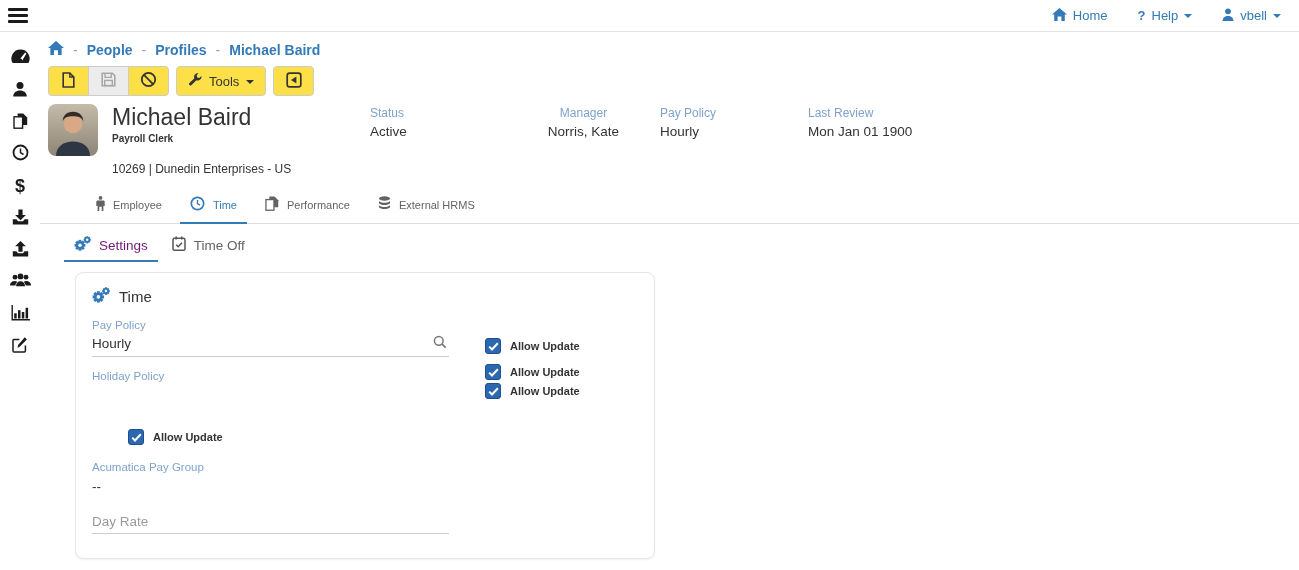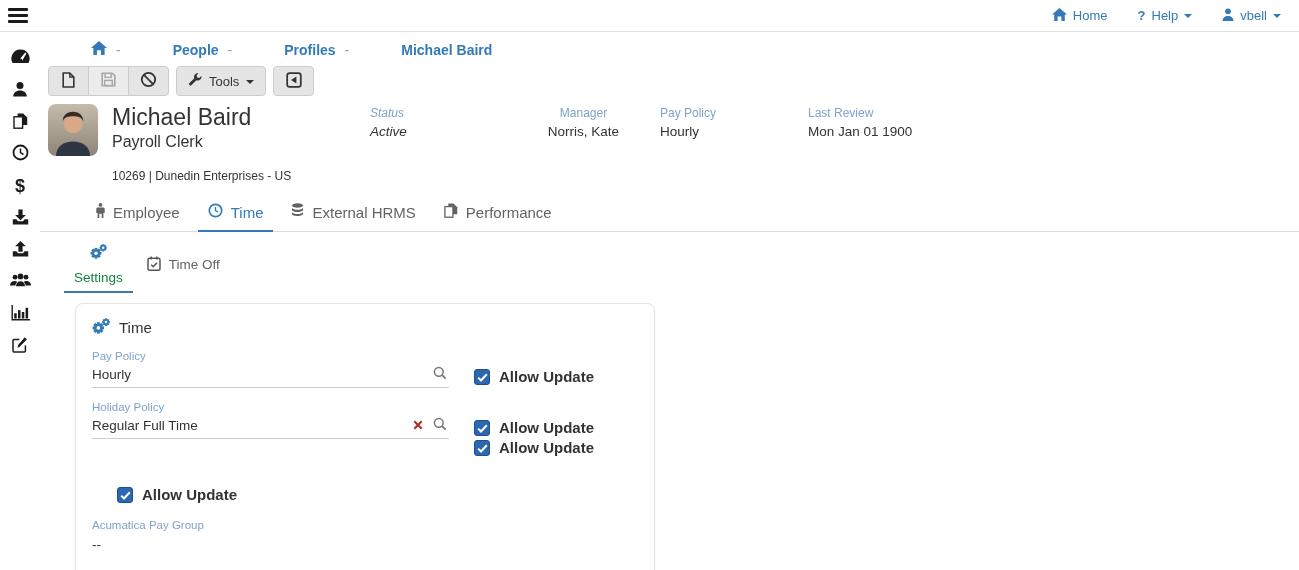--- a/index.html
+++ b/index.html
@@ -23,78 +23,78 @@
   .app { display:flex; height:538px; }
   .sidebar { width:40px; padding-top:10px; display:flex; flex-direction:column; align-items:center; }
   .side-btn { width:32px; height:32px; display:flex; align-items:center; justify-content:center;
     background:none; border:none; cursor:pointer; }
   .dollar { font-size:18px; font-weight:bold; color:#1b1b1b; line-height:1; }
   .main { flex:1; padding-left:8px; }
 
   
   .breadcrumb { display:flex; align-items:center; gap:9px; padding:9px 0 5px;
     font-size:14px; font-weight:bold; color:#337ab7; }
-  .crumb { cursor:pointer;margin-left:43px; }
+  .crumb { cursor:pointer; }
   .crumb-sep { color:#9aa0a6; font-weight:normal; }
 
   
   .toolbar { display:flex; align-items:center; gap:7px; margin:3px 0 0; }
   .btn-group { display:flex; }
-  .tbtn { height:30px; min-width:41px; background:#e5e5e5; border:1px solid #ccc; border-radius:4px;
+  .tbtn { height:30px; min-width:41px; background:#fde047; border:1px solid #ccc; border-radius:4px;
     display:flex; align-items:center; justify-content:center; gap:7px; padding:0 11px;
     font-size:13px; color:#333; cursor:pointer; font-family:inherit; }
   .btn-group .tbtn { border-radius:0; margin-left:-1px; }
   .btn-group .tbtn:first-child { border-radius:4px 0 0 4px; margin-left:0; }
   .btn-group .tbtn:last-child { border-radius:0 4px 4px 0; }
   .tbtn.disabled { background:#ececec; cursor:default; }
 
   
   .profile { display:flex; margin-top:8px; }
   .avatar { width:50px; height:52px; border-radius:8px; overflow:hidden; flex:0 0 auto; }
   .id-block { margin-left:14px; width:258px; }
   .emp-name { font-size:23px; color:#333; line-height:1.15; }
-  .emp-title { font-size:16px; font-weight:normal; margin-top:3px; }
+  .emp-title { font-size:10px; font-weight:bold; margin-top:3px; }
   .emp-sub { font-size:12px; margin-top:18px; }
   .meta { display:flex; padding-top:2px; }
   .meta-col { font-size:12px; }
   .meta-col .m-label { color:#7ea2cb; }
   .meta-col .m-value { color:#333; font-size:13.5px; margin-top:4px; }
-  .meta-col:nth-child(1){ width:137px;font-style:italic; } .meta-col:nth-child(2){ width:153px;text-align:center; }
+  .meta-col:nth-child(1){ width:137px; } .meta-col:nth-child(2){ width:153px;text-align:center; }
   .meta-col:nth-child(3){ width:148px; } .meta-col:nth-child(4){ width:170px; }
 
   
   .tabs { display:flex; border-bottom:1px solid #ddd; margin:13px 0 0 -8px; padding-left:42px; }
-  .tab { display:flex; align-items:center; gap:8px; padding:7px 14px 10px; font-size:15px;
+  .tab { display:flex; align-items:center; gap:8px; padding:7px 14px 10px; font-size:11px;
     color:#636363; cursor:pointer; position:relative; }
   .tab.active { color:#337ab7; }
   .tab.active::after { content:""; position:absolute; left:4px; right:4px; bottom:-1px;
     height:2px; background:#337ab7; }
 
   .subtabs { display:flex; margin-top:7px; padding-left:14px; }
   .subtab { display:flex; align-items:center; gap:8px; padding:5px 12px 8px; font-size:13.5px;
     color:#636363; cursor:pointer; position:relative; }
-  .subtab.active { color:#15803d;flex-direction:column; }
+  .subtab.active { color:#701a75; }
   .subtab.active::after { content:""; position:absolute; left:2px; right:2px; bottom:0;
     height:2px; background:#337ab7; }
 
   
   .card { width:580px; margin:10px 0 0 27px; background:#fff; border:1px solid #e5e5e5;
     border-radius:8px; box-shadow:0 1px 2px rgba(0,0,0,.05); padding:14px 16px 24px; }
   .card-header { display:flex; align-items:center; gap:9px; font-size:15px; color:#333; }
   .frow { display:flex; align-items:flex-end; }
   .field { width:357px; }
   .f-label { font-size:11.5px; color:#7ea2cb; margin:13px 0 1px; }
   .f-wrap { display:flex; align-items:center; gap:10px; border-bottom:1px solid #ccc;
     padding:3px 2px 4px 0; }
   .f-wrap input { border:none; outline:none; background:transparent; flex:1; font-size:13.5px;
     color:#333; font-family:inherit; padding:0; }
   .f-wrap input::placeholder { color:#9a9a9a; }
   .icon-btn { background:none; border:none; padding:0; cursor:pointer; display:flex; align-items:center; }
-  .allow { margin-left:25px; display:flex; align-items:flex-end; gap:9px; padding-bottom:3px;
-    font-size:15px; font-weight:bold; color:#333; }
+  .allow { margin-left:36px; display:flex; align-items:center; gap:9px; padding-bottom:3px;
+    font-size:11px; font-weight:bold; color:#333; }
   .cbx { width:16px; height:16px; border-radius:3px; background:#2b68b0; border:1px solid #1c4f8f;
     display:flex; align-items:center; justify-content:center; cursor:pointer; flex:0 0 auto; }
   .static-val { font-size:13.5px; color:#333; margin-top:6px; }
   .gap-top { margin-top:27px; }
   .dayrate-gap { margin-top:17px; }
 </style>
 </head>
 <body>
 
 <div class="topbar">
@@ -300,35 +300,35 @@
         <span>Employee</span>
       </div>
       <div class="tab active">
         <span><svg width="15" height="15" viewBox="0 0 17 17">
               <circle cx="8.5" cy="8.5" r="7" fill="none" stroke="#337ab7" stroke-width="1.9"></circle>
               <path d="M8.5 4.4v4.3l3 1.8" fill="none" stroke="#337ab7" stroke-width="1.6"></path>
             </svg></span>
         <span>Time</span>
       </div>
       <div class="tab">
+        <span><svg width="14" height="15" viewBox="0 0 15 16">
+              <path d="M4.6.5h5.6l4 4v7.6H4.6z" fill="#636363"></path>
+              <rect x="1" y="3.8" width="8.6" height="11.4" fill="#fff" stroke="#636363" stroke-width="1.4"></rect>
+            </svg></span>
+        <span>Performance</span>
+      </div>
+      <div class="tab">
         <span><svg width="13" height="15" viewBox="0 0 14 16">
               <g fill="#636363">
                 <ellipse cx="7" cy="2.6" rx="6" ry="2.4"></ellipse>
                 <path d="M1 5.4c1.1 1.2 3.3 1.9 6 1.9s4.9-.7 6-1.9v2.2c-1.1 1.2-3.3 1.9-6 1.9S2.1 8.8 1 7.6z"></path>
                 <path d="M1 9.8c1.1 1.2 3.3 1.9 6 1.9s4.9-.7 6-1.9V12c-1.1 1.2-3.3 1.9-6 1.9S2.1 13.2 1 12z"></path>
               </g>
             </svg></span>
         <span>External HRMS</span>
-      </div>
-      <div class="tab">
-        <span><svg width="14" height="15" viewBox="0 0 15 16">
-              <path d="M4.6.5h5.6l4 4v7.6H4.6z" fill="#636363"></path>
-              <rect x="1" y="3.8" width="8.6" height="11.4" fill="#fff" stroke="#636363" stroke-width="1.4"></rect>
-            </svg></span>
-        <span>Performance</span>
       </div>
     </div>
 
     <div class="subtabs">
       <div class="subtab active">
         <span><svg width="17" height="15" viewBox="0 0 17 15">
               <g fill="#337ab7">
                 <g transform="translate(6,9.3)">
                   <rect x="-5.4" y="-1.4" width="10.8" height="2.8"></rect>
                   <rect x="-5.4" y="-1.4" width="10.8" height="2.8" transform="rotate(45)"></rect>
@@ -404,34 +404,20 @@
                 <path d="M1.2 4.6l2.8 2.9L9.8 1.2" fill="none" stroke="#fff" stroke-width="2"></path>
               </svg>
             </span>
           <span>Allow Update</span>
         </div>
       </div>
 
       <div class="frow">
         <div class="field">
           <div class="f-label">Holiday Policy</div>
-          <div class="f-wrap">
-            <input type="text" value="Regular Full Time" style="">
-            <button class="icon-btn">
-                <span><svg width="10" height="10" viewBox="0 0 10 10">
-                    <path d="M1.3 1.3l7.4 7.4M8.7 1.3L1.3 8.7" stroke="#b03028" stroke-width="2.1"></path>
-                  </svg></span>
-              </button>
-            <button class="icon-btn">
-                <span><svg width="14" height="14" viewBox="0 0 15 15">
-                    <circle cx="6.2" cy="6.2" r="4.7" fill="none" stroke="#777" stroke-width="1.6"></circle>
-                    <line x1="9.7" y1="9.7" x2="13.6" y2="13.6" stroke="#777" stroke-width="1.9"></line>
-                  </svg></span>
-              </button>
-          </div>
         </div>
         <div class="allow">
           <span class="cbx">
               <svg width="11" height="9" viewBox="0 0 11 9">
                 <path d="M1.2 4.6l2.8 2.9L9.8 1.2" fill="none" stroke="#fff" stroke-width="2"></path>
               </svg>
             </span>
           <span>Allow Update</span>
         </div>
       </div>

